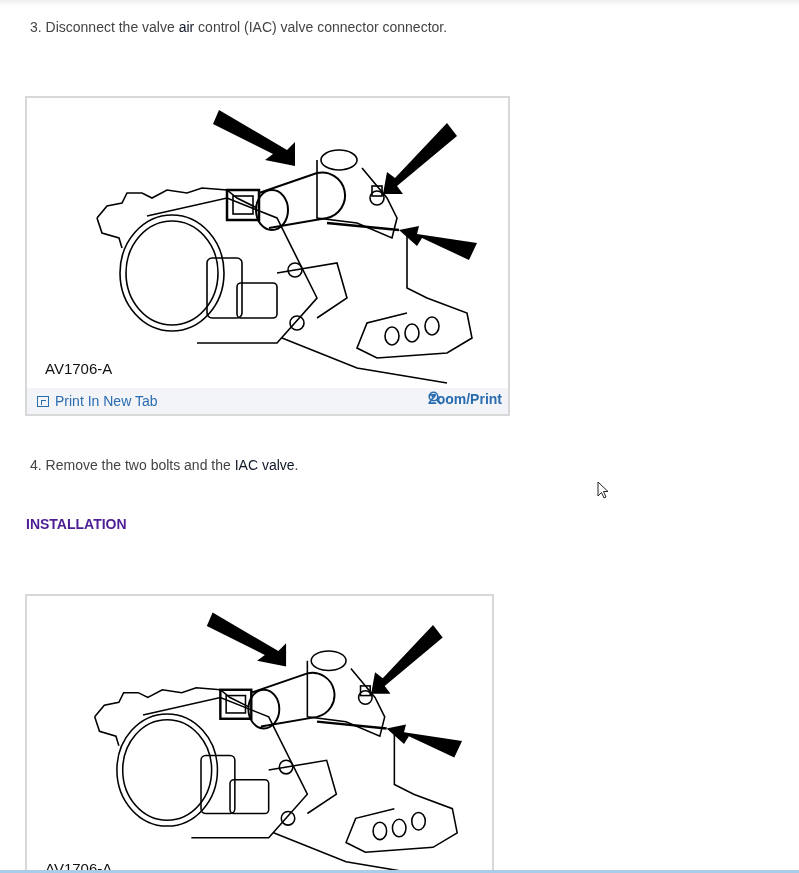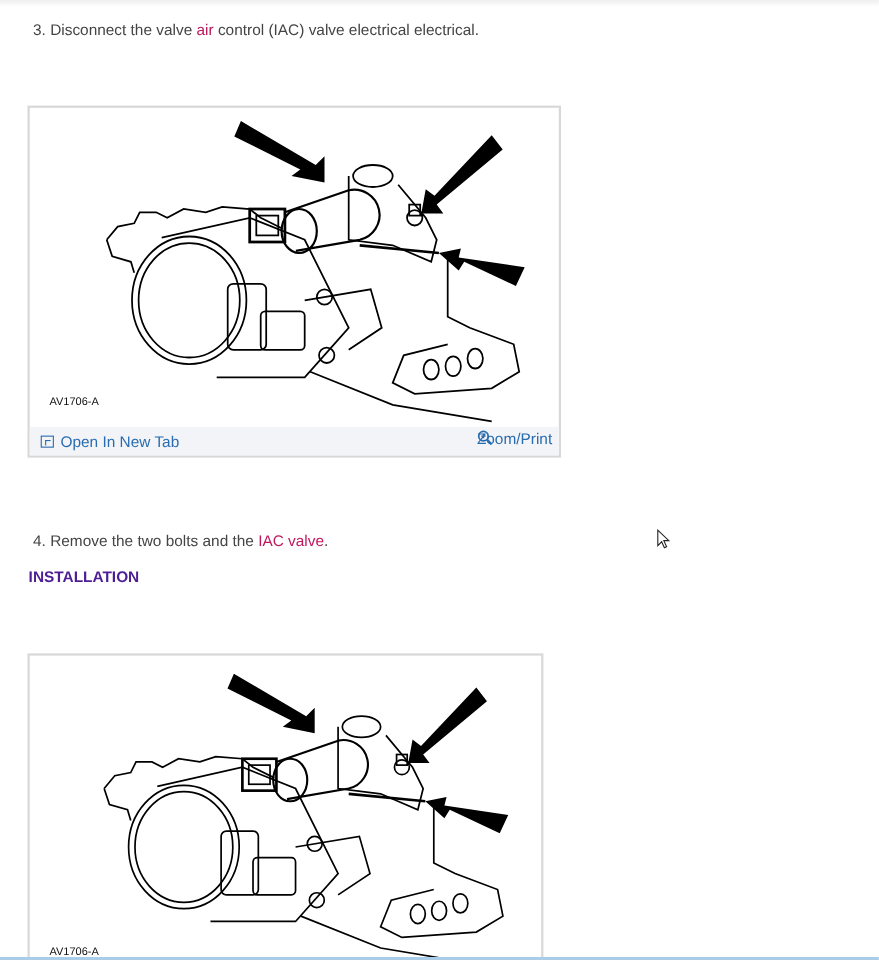--- a/index.html
+++ b/index.html
@@ -3,49 +3,49 @@
 <meta charset="utf-8">
 <style>
   html, body { margin:0; padding:0; }
   body {
     width:799px; height:873px; overflow:hidden; position:relative;
     background:#ffffff; font-family:"Liberation Sans", sans-serif; color:#444;
   }
   .topshade { position:absolute; left:0; top:0; width:799px; height:6px;
     background:linear-gradient(#eeeeee,#ffffff); }
   .step { position:absolute; left:30px; font-size:14px; color:#444; }
-  .step a { color:#be185d; text-decoration:none; }
+  .step a { color:#0f172a; text-decoration:none; }
   .heading { position:absolute; left:26px; font-size:14px; font-weight:bold; color:#4c1d95; }
   .figure {
     position:absolute; border:2px solid #d8d8d8; background:#fff; box-sizing:border-box;
   }
   .figure svg { position:absolute; left:0; top:0; }
-  .fig-label { position:absolute; left:18px; font-size:10px; color:#111; }
+  .fig-label { position:absolute; left:18px; font-size:15px; color:#111; }
   .fig-toolbar {
     position:absolute; left:0; right:0; bottom:0; height:26px; background:#f2f4f7;
     font-size:14px; color:#2a6cb0;
   }
   .tb-left { position:absolute; left:10px; top:5px; cursor:pointer; }
-  .tb-right { position:absolute; right:6px; top:3px; cursor:pointer; }
+  .tb-right { position:absolute; right:6px; top:3px; cursor:pointer;font-weight:bold; }
   .icon-newtab { display:inline-block; width:10px; height:9px; border:1.5px solid #2a6cb0;
     position:relative; margin-right:6px; vertical-align:-1px; }
   .icon-newtab:after { content:""; position:absolute; left:3px; top:3px; width:4px; height:4px;
     border-top:1.5px solid #2a6cb0; border-left:1.5px solid #2a6cb0; }
   .icon-zoom { display:inline-block; vertical-align:-1px; margin-right:3px; }
   .cursor { position:absolute; left:597px; top:481px; }
   .bottombar { position:absolute; left:0; bottom:0; width:799px; height:3px; background:#a9cde8; }
 </style>
 </head>
 <body>
 
 <div class="topshade"></div>
 
 <div class="step" style="top:19px;">
   <span>3.</span>
-  <span>Disconnect the valve </span><a href="#">air</a><span> control (IAC) valve electrical electrical.</span>
+  <span>Disconnect the valve </span><a href="#">air</a><span> control (IAC) valve connector connector.</span>
 </div>
 
 <div class="figure" style="left:25px; top:96px; width:485px; height:320px;">
   <svg width="481" height="290" viewBox="0 0 481 290">
     <g fill="none" stroke="#000" stroke-width="1.6">
       <path d="M70 120 L80 108 L95 105 L100 95 L115 95 L125 100 L140 92 L160 95 L175 90 L200 92 L210 100 L230 110"></path>
       <path d="M70 120 L75 135 L92 140 L95 150"></path>
       <ellipse cx="145" cy="175" rx="52" ry="58"></ellipse>
       <ellipse cx="145" cy="175" rx="46" ry="52"></ellipse>
       <path d="M120 118 L200 100 L250 120 L290 200 L250 245 L170 245"></path>
@@ -71,34 +71,34 @@
     </g>
     <g fill="#000">
       <polygon points="192,12 260,52 268,44 268,68 238,62 246,56 186,26"></polygon>
       <polygon points="420,25 430,38 370,88 376,96 356,96 360,74 368,80"></polygon>
       <polygon points="450,145 442,162 395,140 390,148 372,132 392,128 390,136"></polygon>
     </g>
   </svg>
   <div class="fig-label" style="top:262px;">AV1706-A</div>
   <div class="fig-toolbar">
     <span class="tb-left">
-      <span class="icon-newtab"></span><span>Open In New Tab</span>
+      <span class="icon-newtab"></span><span>Print In New Tab</span>
     </span>
     <span class="tb-right">
       <svg class="icon-zoom" width="14" height="14" viewBox="0 0 14 14">
         <circle cx="5.5" cy="5.5" r="4.3" fill="none" stroke="#2a6cb0" stroke-width="1.6"></circle>
         <line x1="8.5" y1="8.5" x2="13" y2="13" stroke="#2a6cb0" stroke-width="2"></line>
         <line x1="3.5" y1="5.5" x2="7.5" y2="5.5" stroke="#2a6cb0" stroke-width="1.3"></line>
         <line x1="5.5" y1="3.5" x2="5.5" y2="7.5" stroke="#2a6cb0" stroke-width="1.3"></line>
       </svg><span>Zoom/Print</span>
     </span>
   </div>
 </div>
 
-<div class="step" style="top:483px;text-align:center;">
+<div class="step" style="top:457px;text-align:center;">
   <span>4.</span>
   <span>Remove the two bolts and the </span><a href="#">IAC valve</a><span>.</span>
 </div>
 
 <div class="heading" style="top:516px;">INSTALLATION</div>
 
 <svg class="cursor" width="14" height="20" viewBox="0 0 14 20">
   <path d="M1 1 L1 15 L4.5 11.5 L7 17 L9 16 L6.5 10.5 L11 10.5 Z" fill="#fff" stroke="#222" stroke-width="1"></path>
 </svg>
 

